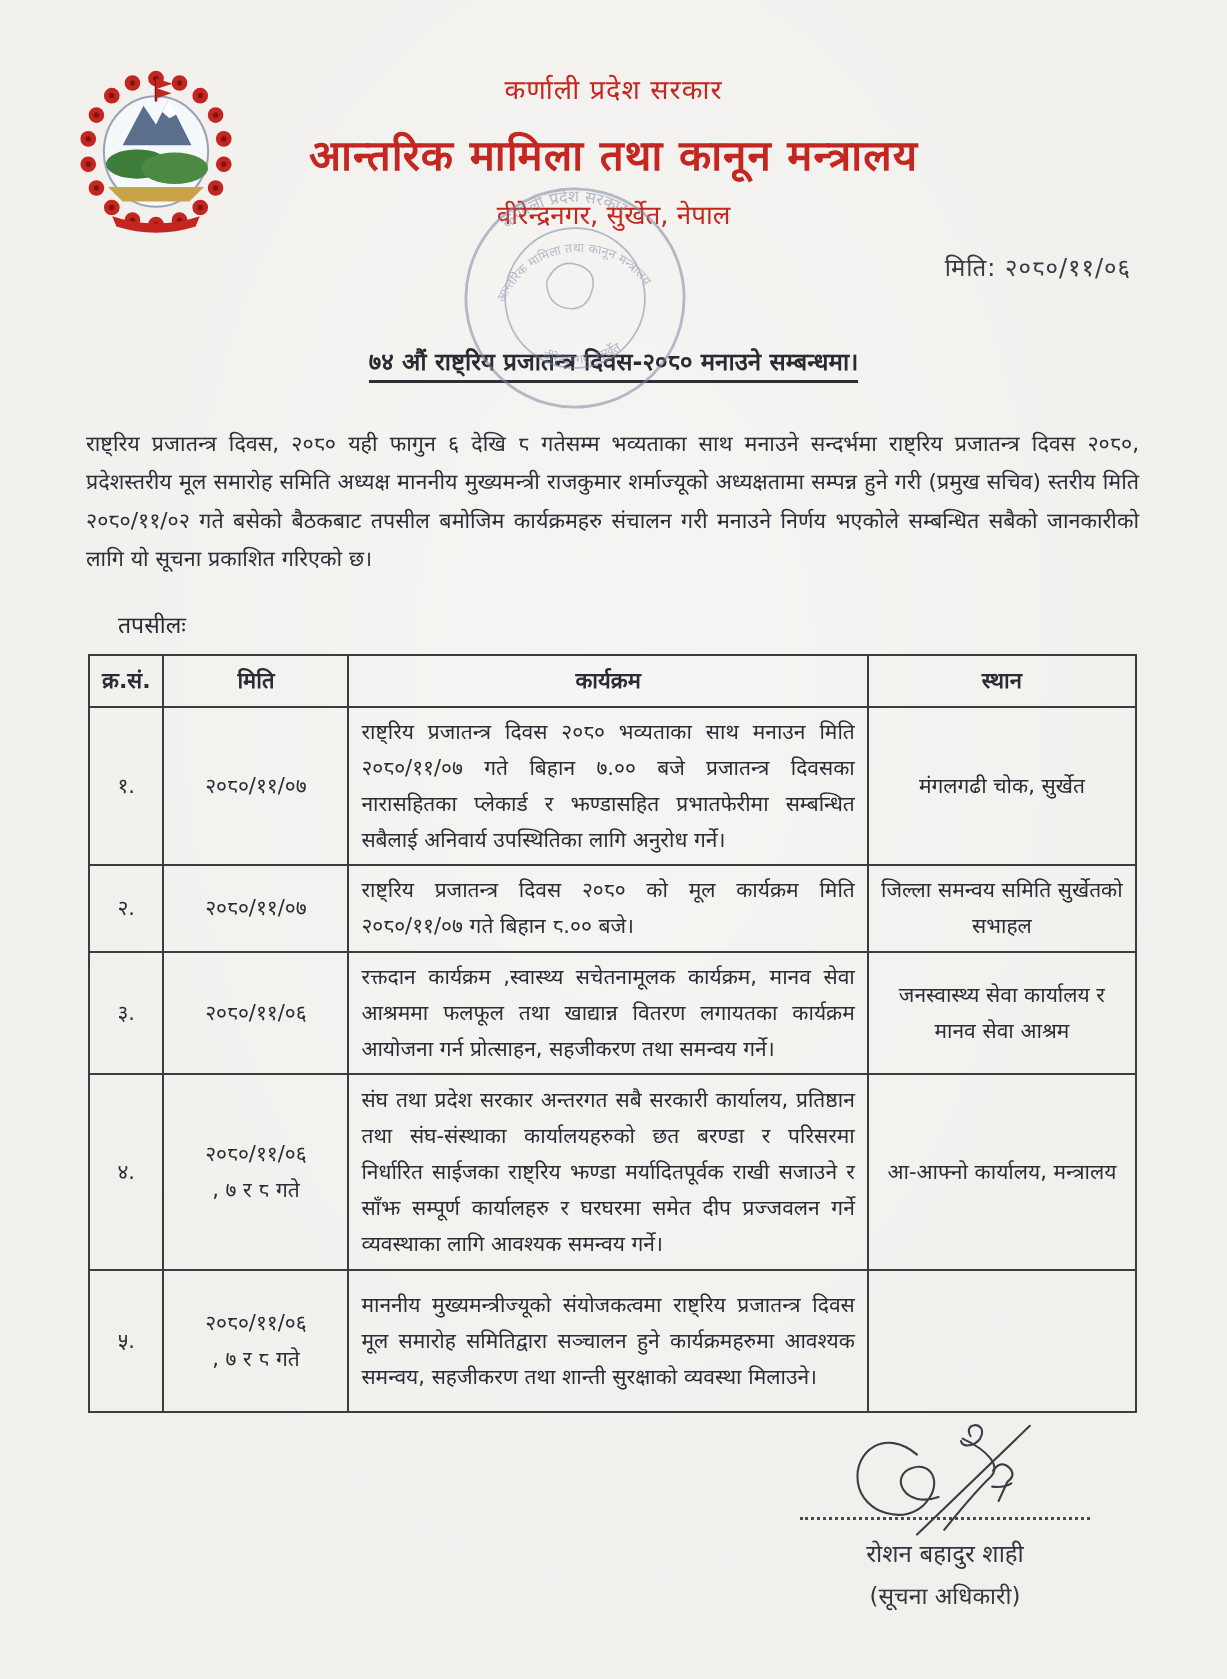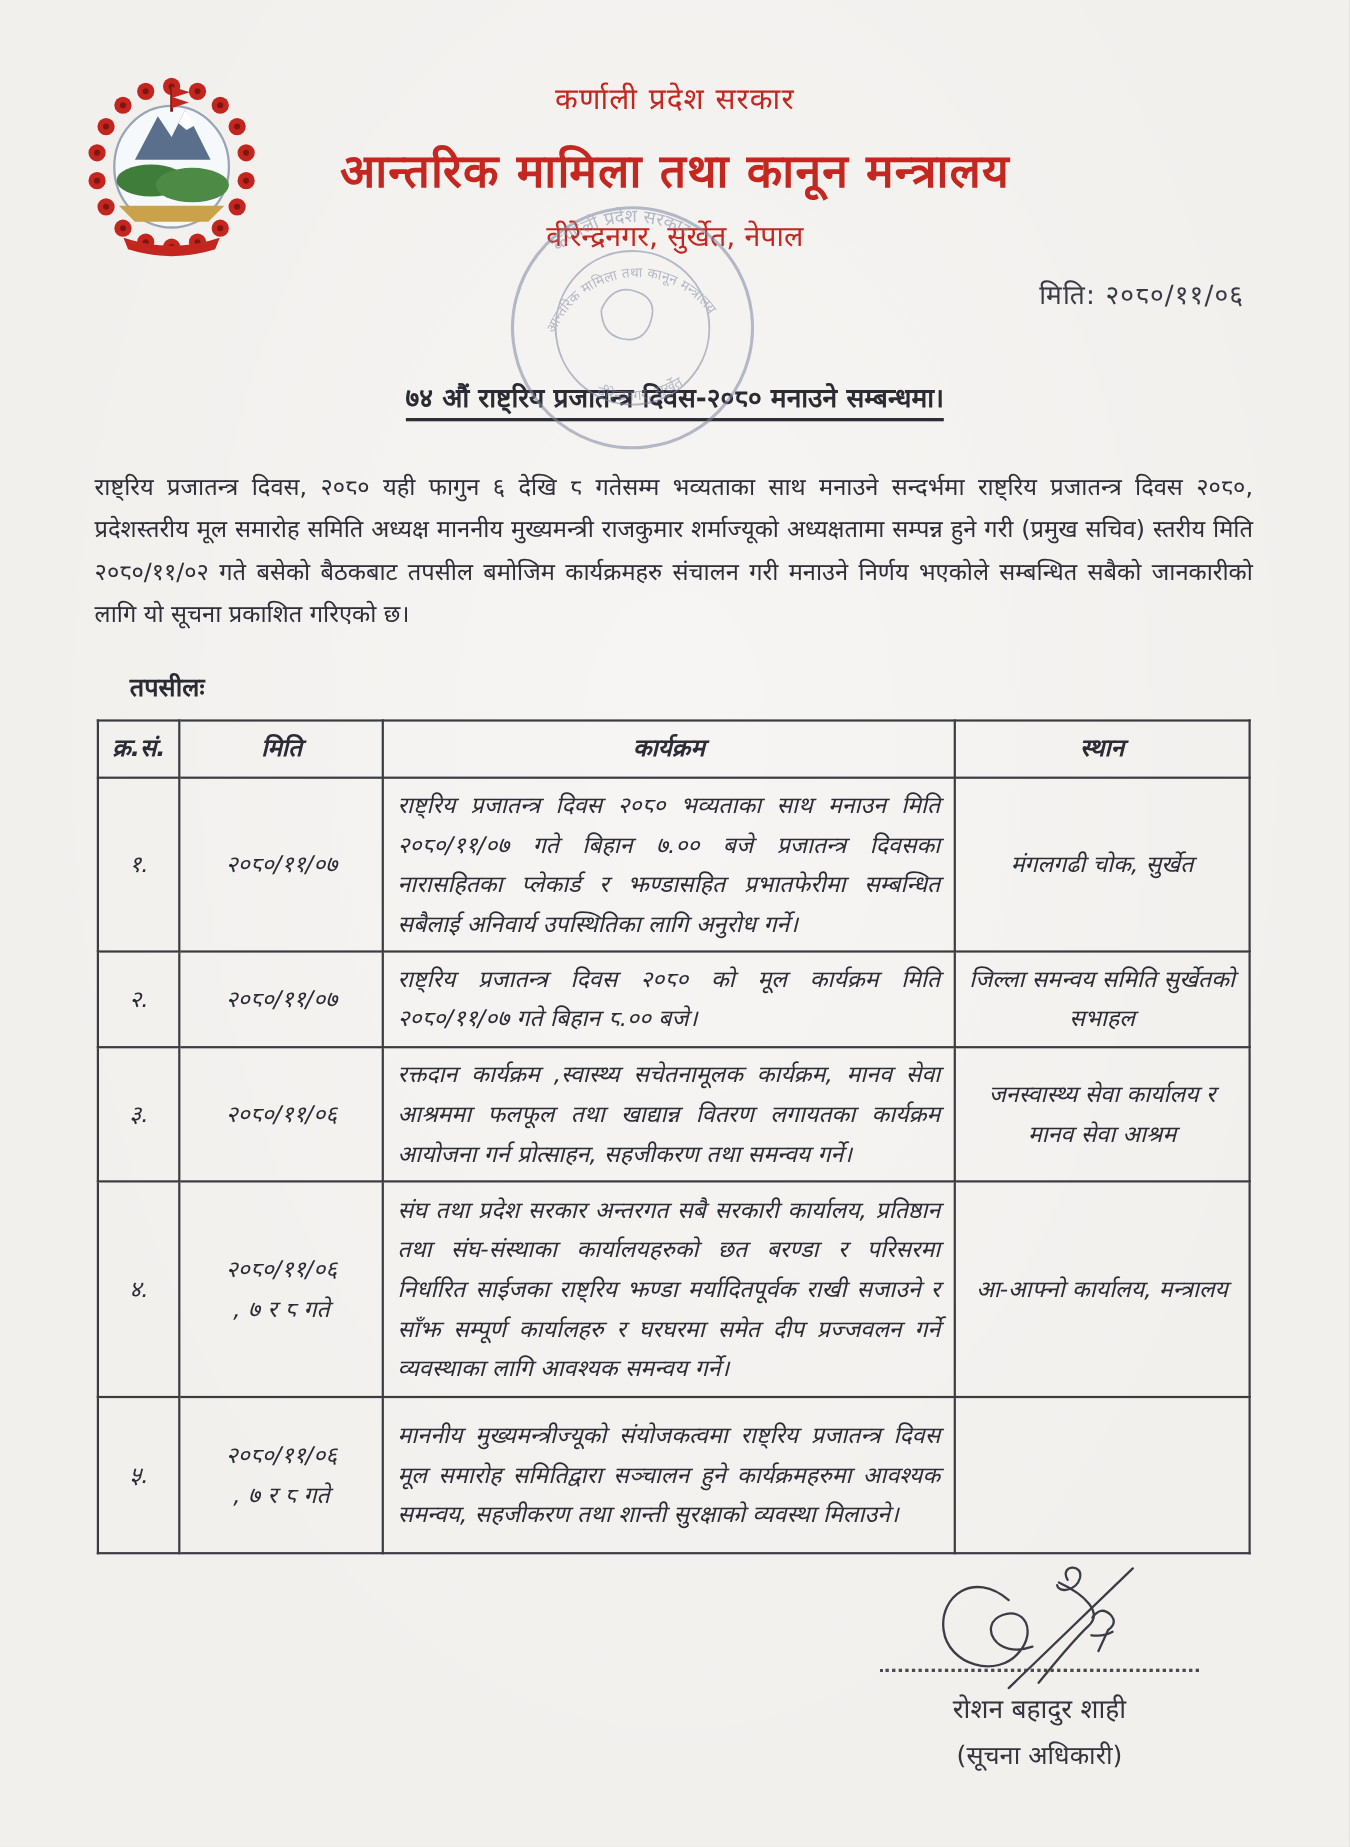--- a/index.html
+++ b/index.html
@@ -78,30 +78,29 @@
   .body-par{
     margin:42px 88px 0 86px;
     font-size:21.5px;
     line-height:1.78;
     text-align:justify;
     color:#2e2e38;
   }
   .tapasil{
     margin:30px 0 0 118px;
     font-size:23px;
-    font-weight:bold;
+    font-weight:normal;
   }
   
   table.schedule{
     margin:14px 90px 0 88px;
     width:1049px;
     border-collapse:collapse;
     font-size:21px;
     color:#2c2c36;
-    font-style:italic;
   }
   table.schedule th, table.schedule td{
     border:2.4px solid var(--line);
     padding:6px 12px;
     vertical-align:middle;
     line-height:1.72;
   }
   table.schedule th{
     font-size:22px;
     font-weight:bold;

